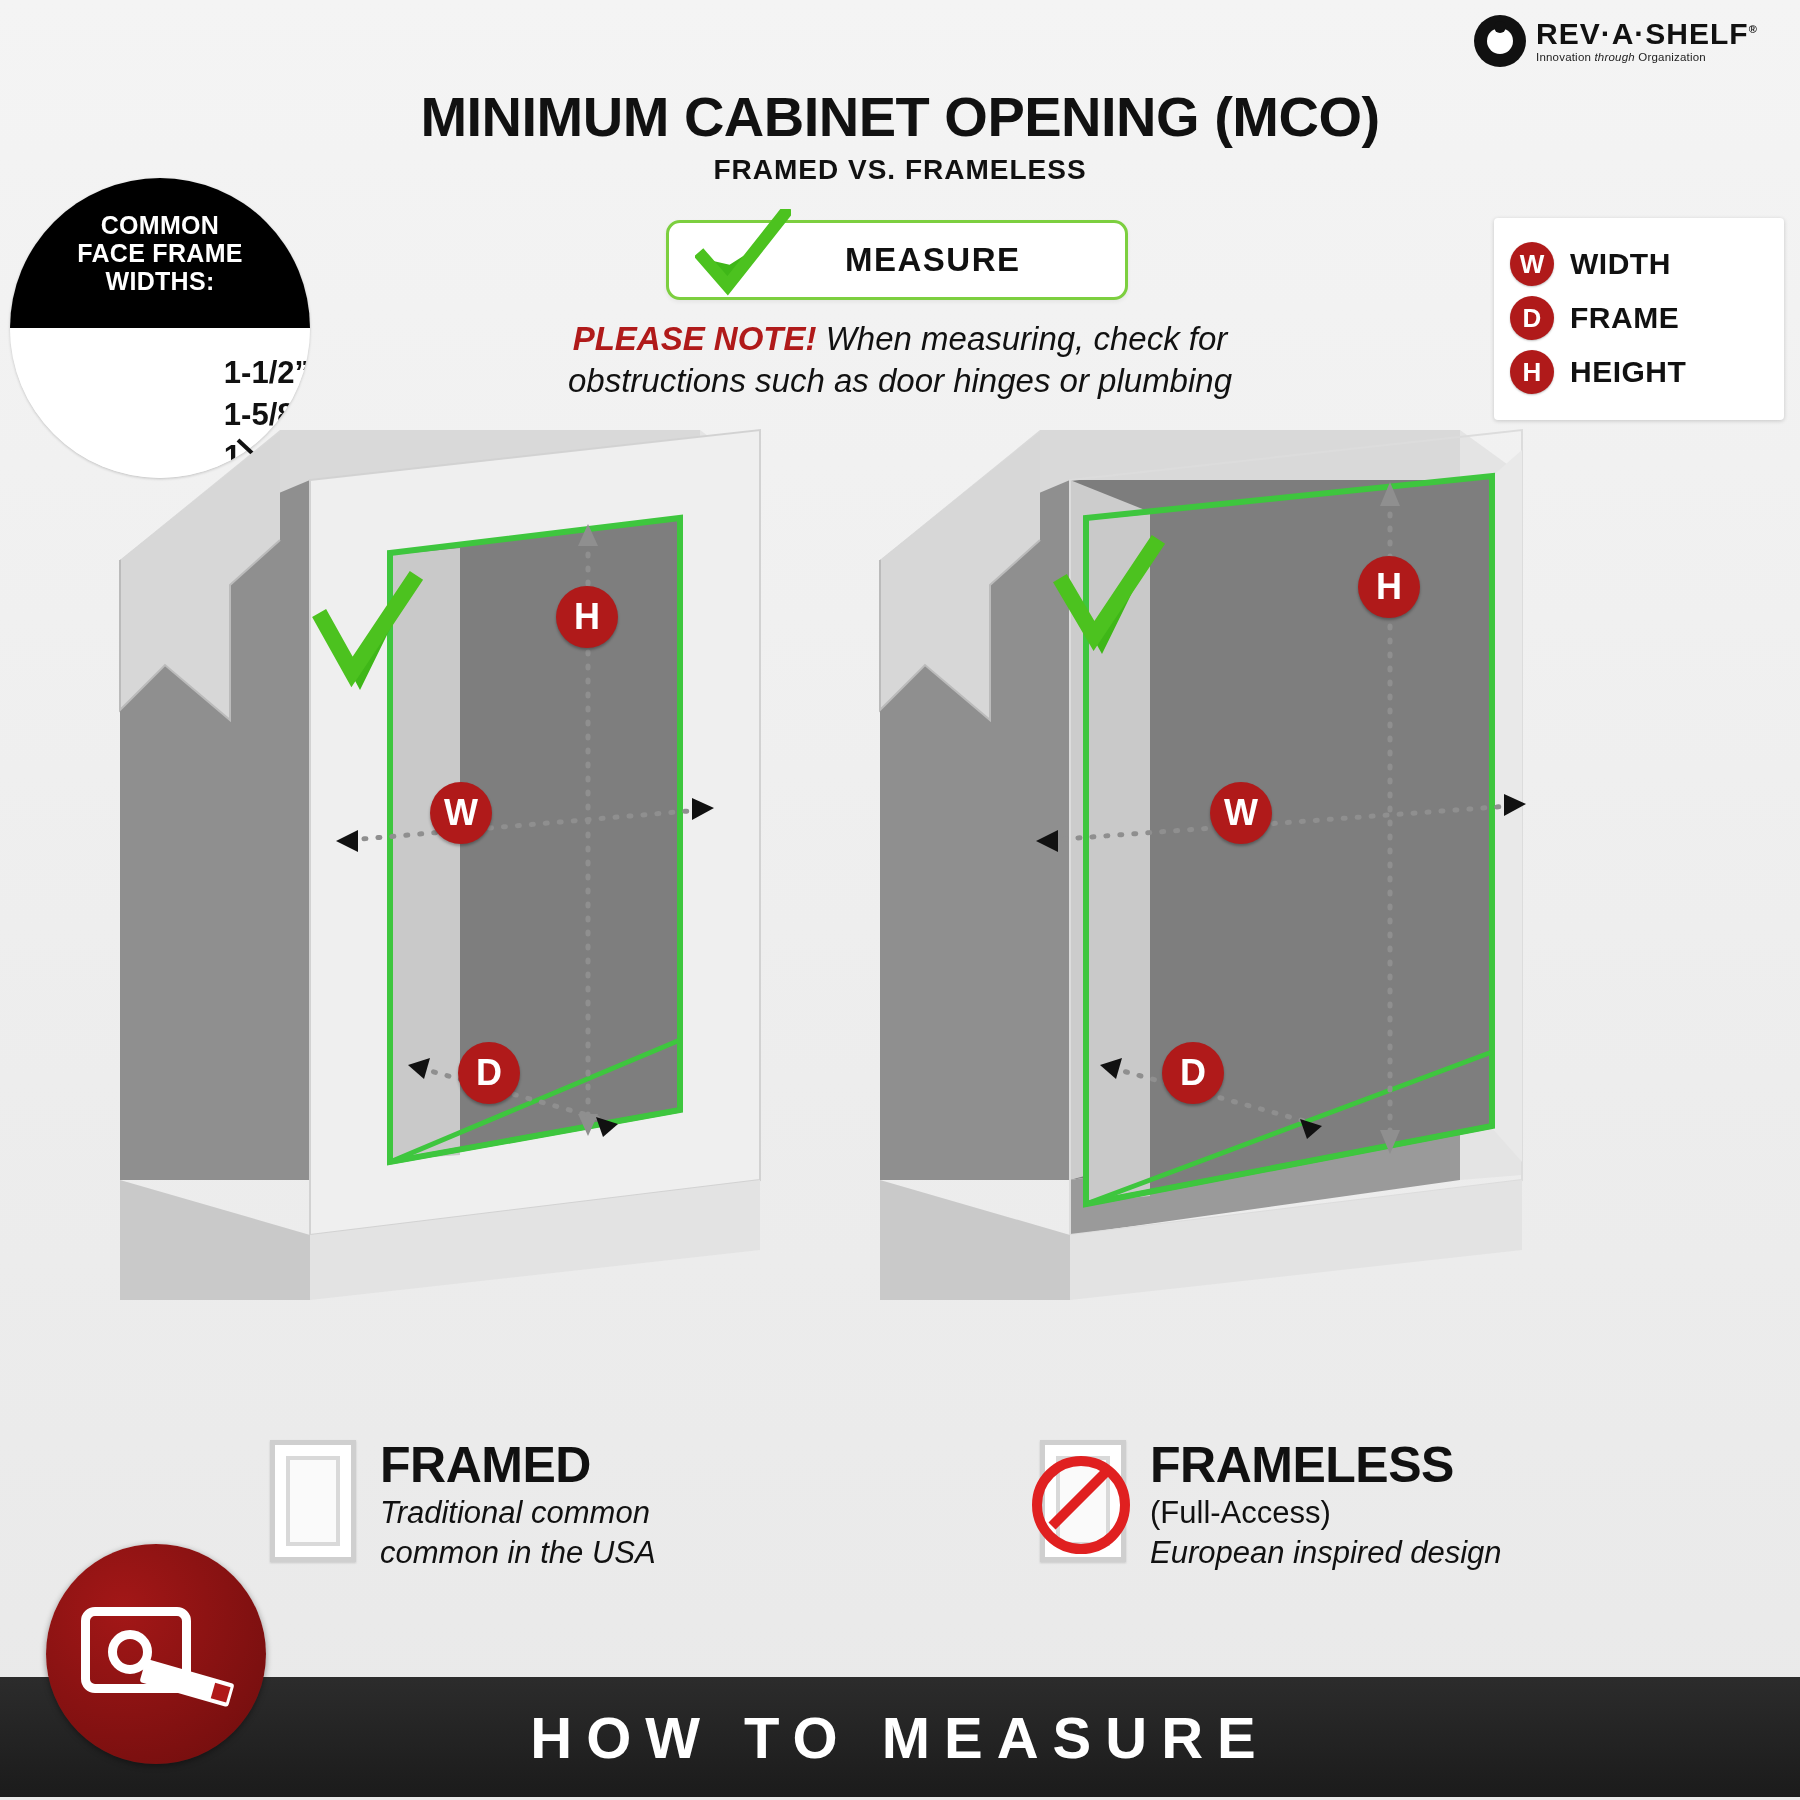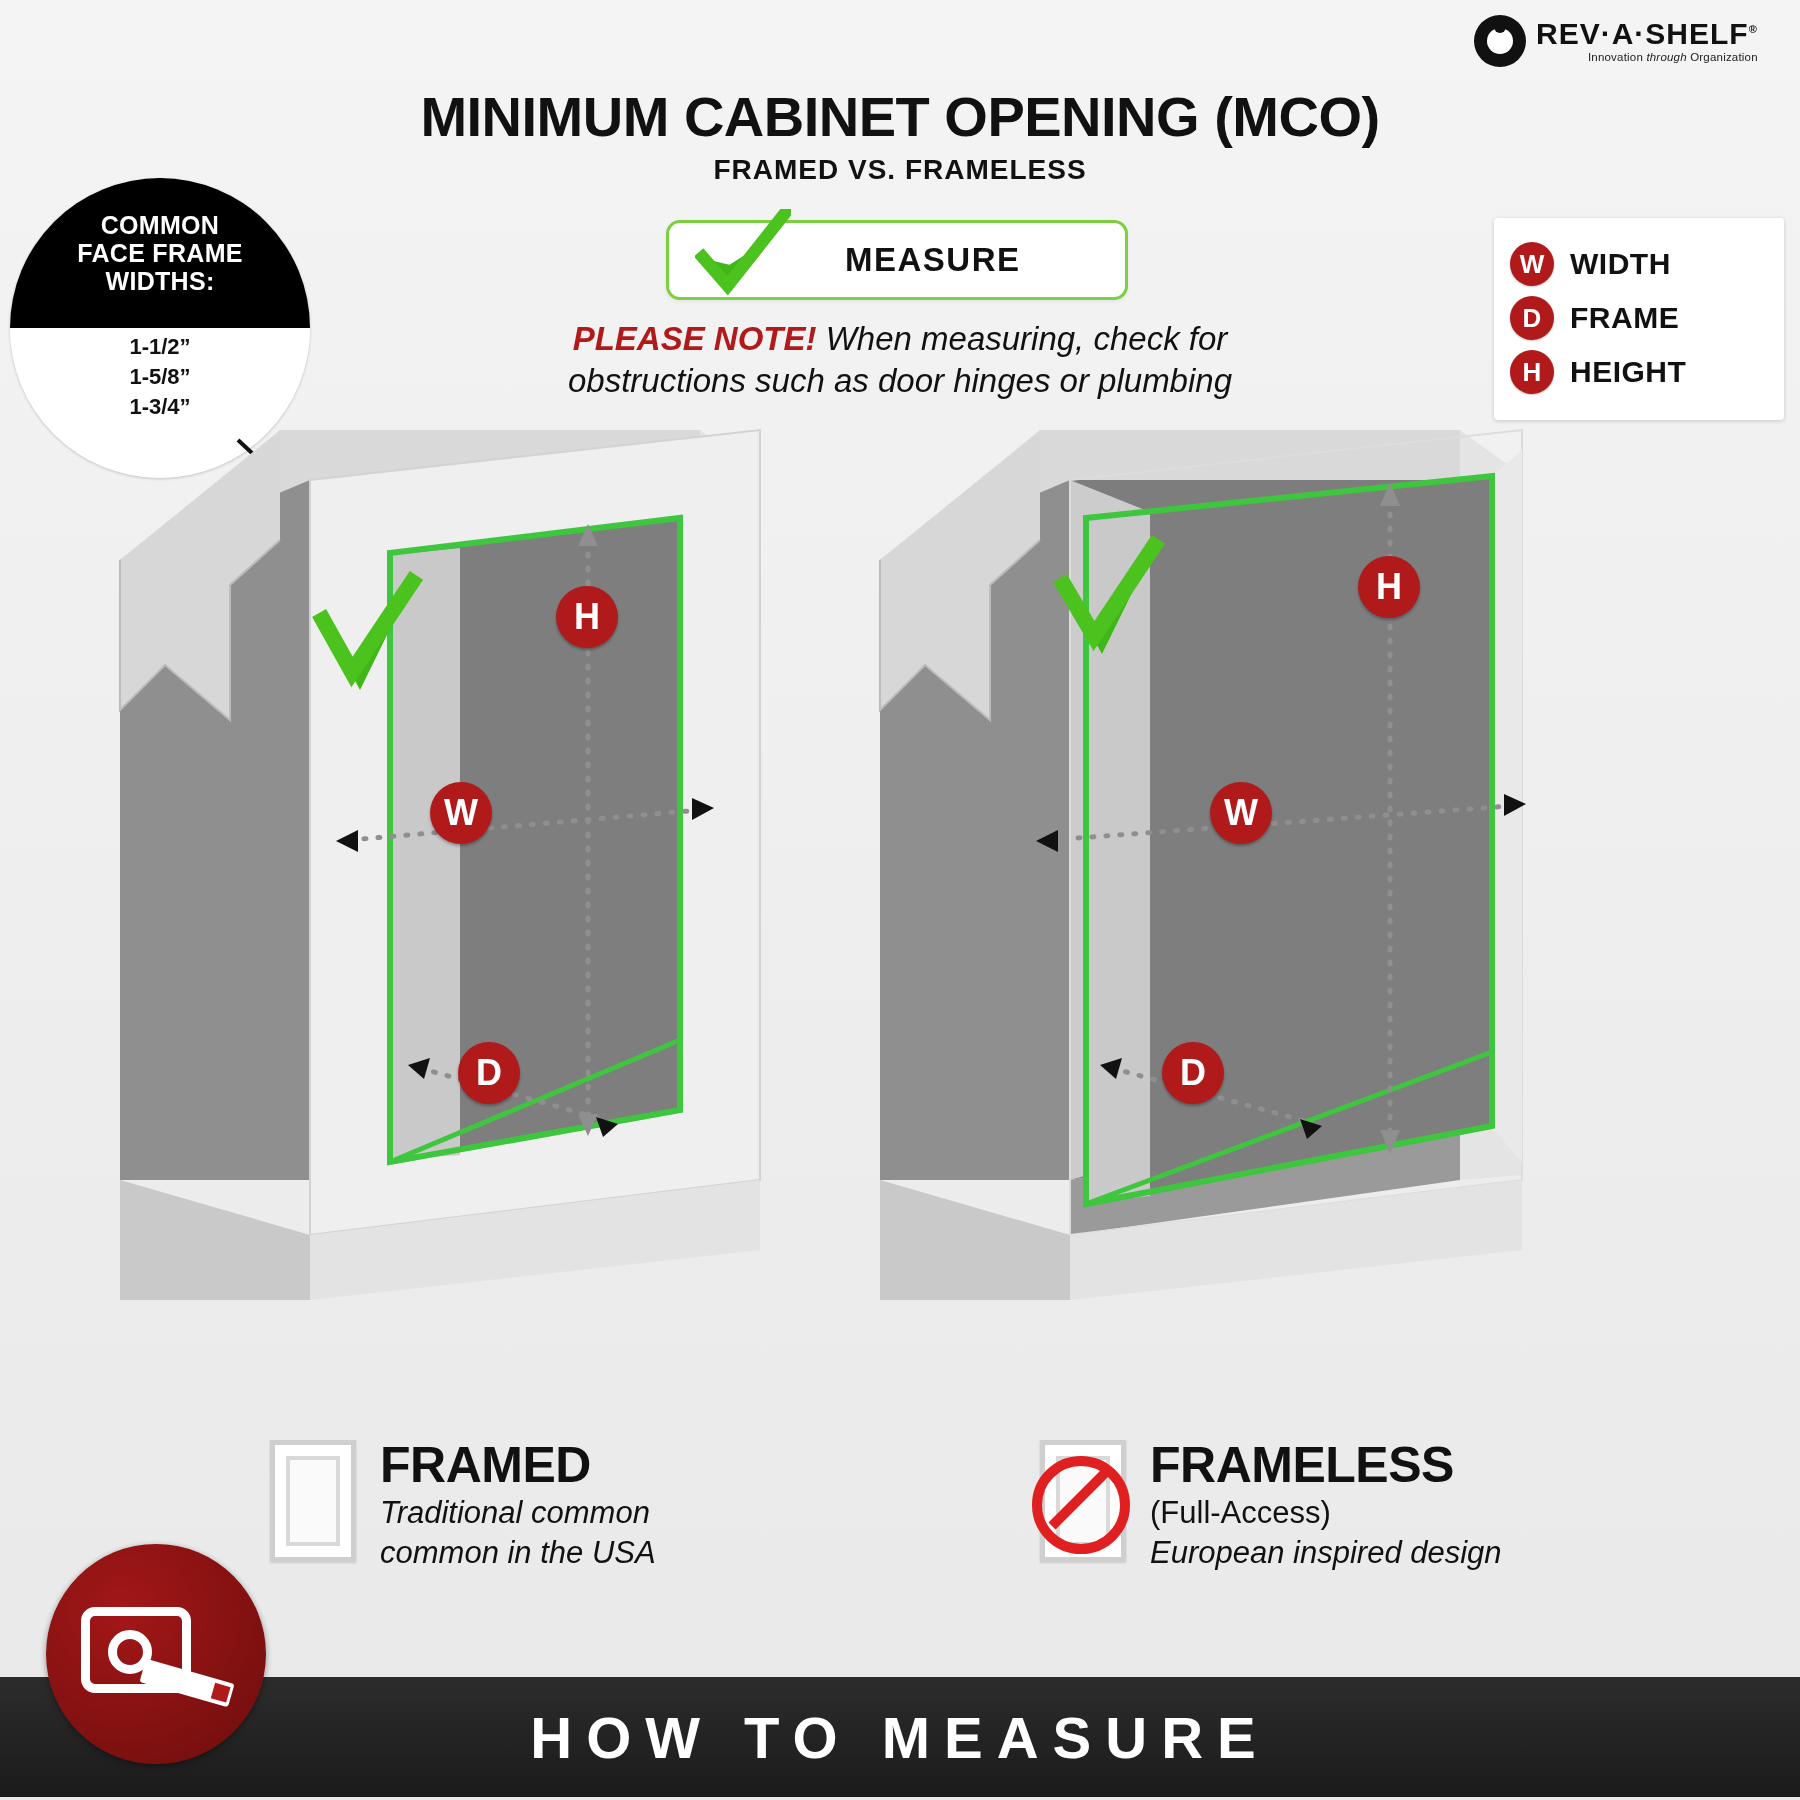--- a/index.html
+++ b/index.html
@@ -6,21 +6,21 @@
   body{
     width:1800px;height:1800px;
     background:#f2f2f2;
     font-family:"Liberation Sans", sans-serif;
     overflow:hidden;
     position:relative;
   }
   #root{position:absolute;inset:0;background:linear-gradient(180deg,#f4f4f4 0%,#ededed 60%,#e9e9e9 100%);}
 
   
-  .logo{position:absolute;right:26px;top:8px;width:300px;height:66px;display:flex;align-items:center;gap:10px;text-align:right;}
+  .logo{position:absolute;right:26px;top:8px;width:300px;height:66px;display:flex;align-items:center;gap:10px;}
   .logo-mark{width:52px;height:52px;border-radius:50%;background:#111;position:relative;flex:0 0 auto;}
   .logo-mark:after{content:"";position:absolute;left:13px;top:13px;width:26px;height:26px;border-radius:50%;background:#fff;}
   .logo-mark:before{content:"";position:absolute;left:20px;top:6px;width:12px;height:12px;border-radius:50%;background:#111;z-index:2;}
   .logo-txt{display:flex;flex-direction:column;line-height:1;}
   .logo-name{font-weight:bold;font-size:30px;letter-spacing:1px;color:#111;}
   .logo-tag{font-size:11.5px;color:#222;letter-spacing:.2px;margin-top:3px;}
   .logo-tag i{font-style:italic;}
   .logo-reg{font-size:11px;vertical-align:super;}
 
   
@@ -32,21 +32,21 @@
   .measure-check{position:absolute;left:26px;top:-14px;width:96px;height:96px;}
   .measure-label{margin-left:176px;font-size:33px;font-weight:bold;letter-spacing:1.5px;color:#111;}
 
   
   .note{position:absolute;left:400px;top:318px;width:1000px;text-align:center;font-size:33px;line-height:1.28;color:#111;font-style:italic;}
   .note b{color:#b01a1a;font-weight:bold;font-style:italic;text-align:right;}
 
   
   .bubble{position:absolute;left:10px;top:178px;width:300px;height:300px;border-radius:50%;overflow:hidden;box-shadow:0 1px 3px rgba(0,0,0,.2);}
   .bubble-top{position:absolute;left:0;top:0;width:100%;height:50%;background:#000;color:#fff;display:flex;flex-direction:column;align-items:center;justify-content:center;font-weight:bold;font-size:25px;line-height:1.12;letter-spacing:.3px;}
-  .bubble-bot{position:absolute;left:0;top:50%;width:100%;height:50%;background:#fff;color:#111;display:flex;flex-direction:column;align-items:center;justify-content:flex-start;padding-top:4px;box-sizing:border-box;font-weight:bold;font-size:22px;line-height:1.36;}
+  .bubble-bot{position:absolute;left:0;top:50%;width:100%;height:50%;background:#fff;color:#111;display:flex;flex-direction:column;align-items:flex-end;justify-content:flex-start;padding-top:24px;box-sizing:border-box;font-weight:bold;font-size:31px;line-height:1.36;}
 
   
   .legend{position:absolute;right:16px;top:218px;width:290px;background:#fff;border-radius:4px;box-shadow:0 1px 4px rgba(0,0,0,.18);padding:14px 16px 16px 16px;box-sizing:border-box;}
   .legend-row{display:flex;align-items:center;gap:16px;margin:10px 0;}
   .badge{width:44px;height:44px;border-radius:50%;background:#b01a1a;color:#fff;font-weight:bold;font-size:26px;display:flex;align-items:center;justify-content:center;flex:0 0 auto;box-shadow:0 1px 2px rgba(0,0,0,.25);}
   .legend-txt{font-size:30px;font-weight:bold;color:#111;letter-spacing:.5px;}
 
   
   .cab-wrap{position:absolute;top:420px;height:880px;}
   #cab-left{left:60px;width:760px;}

